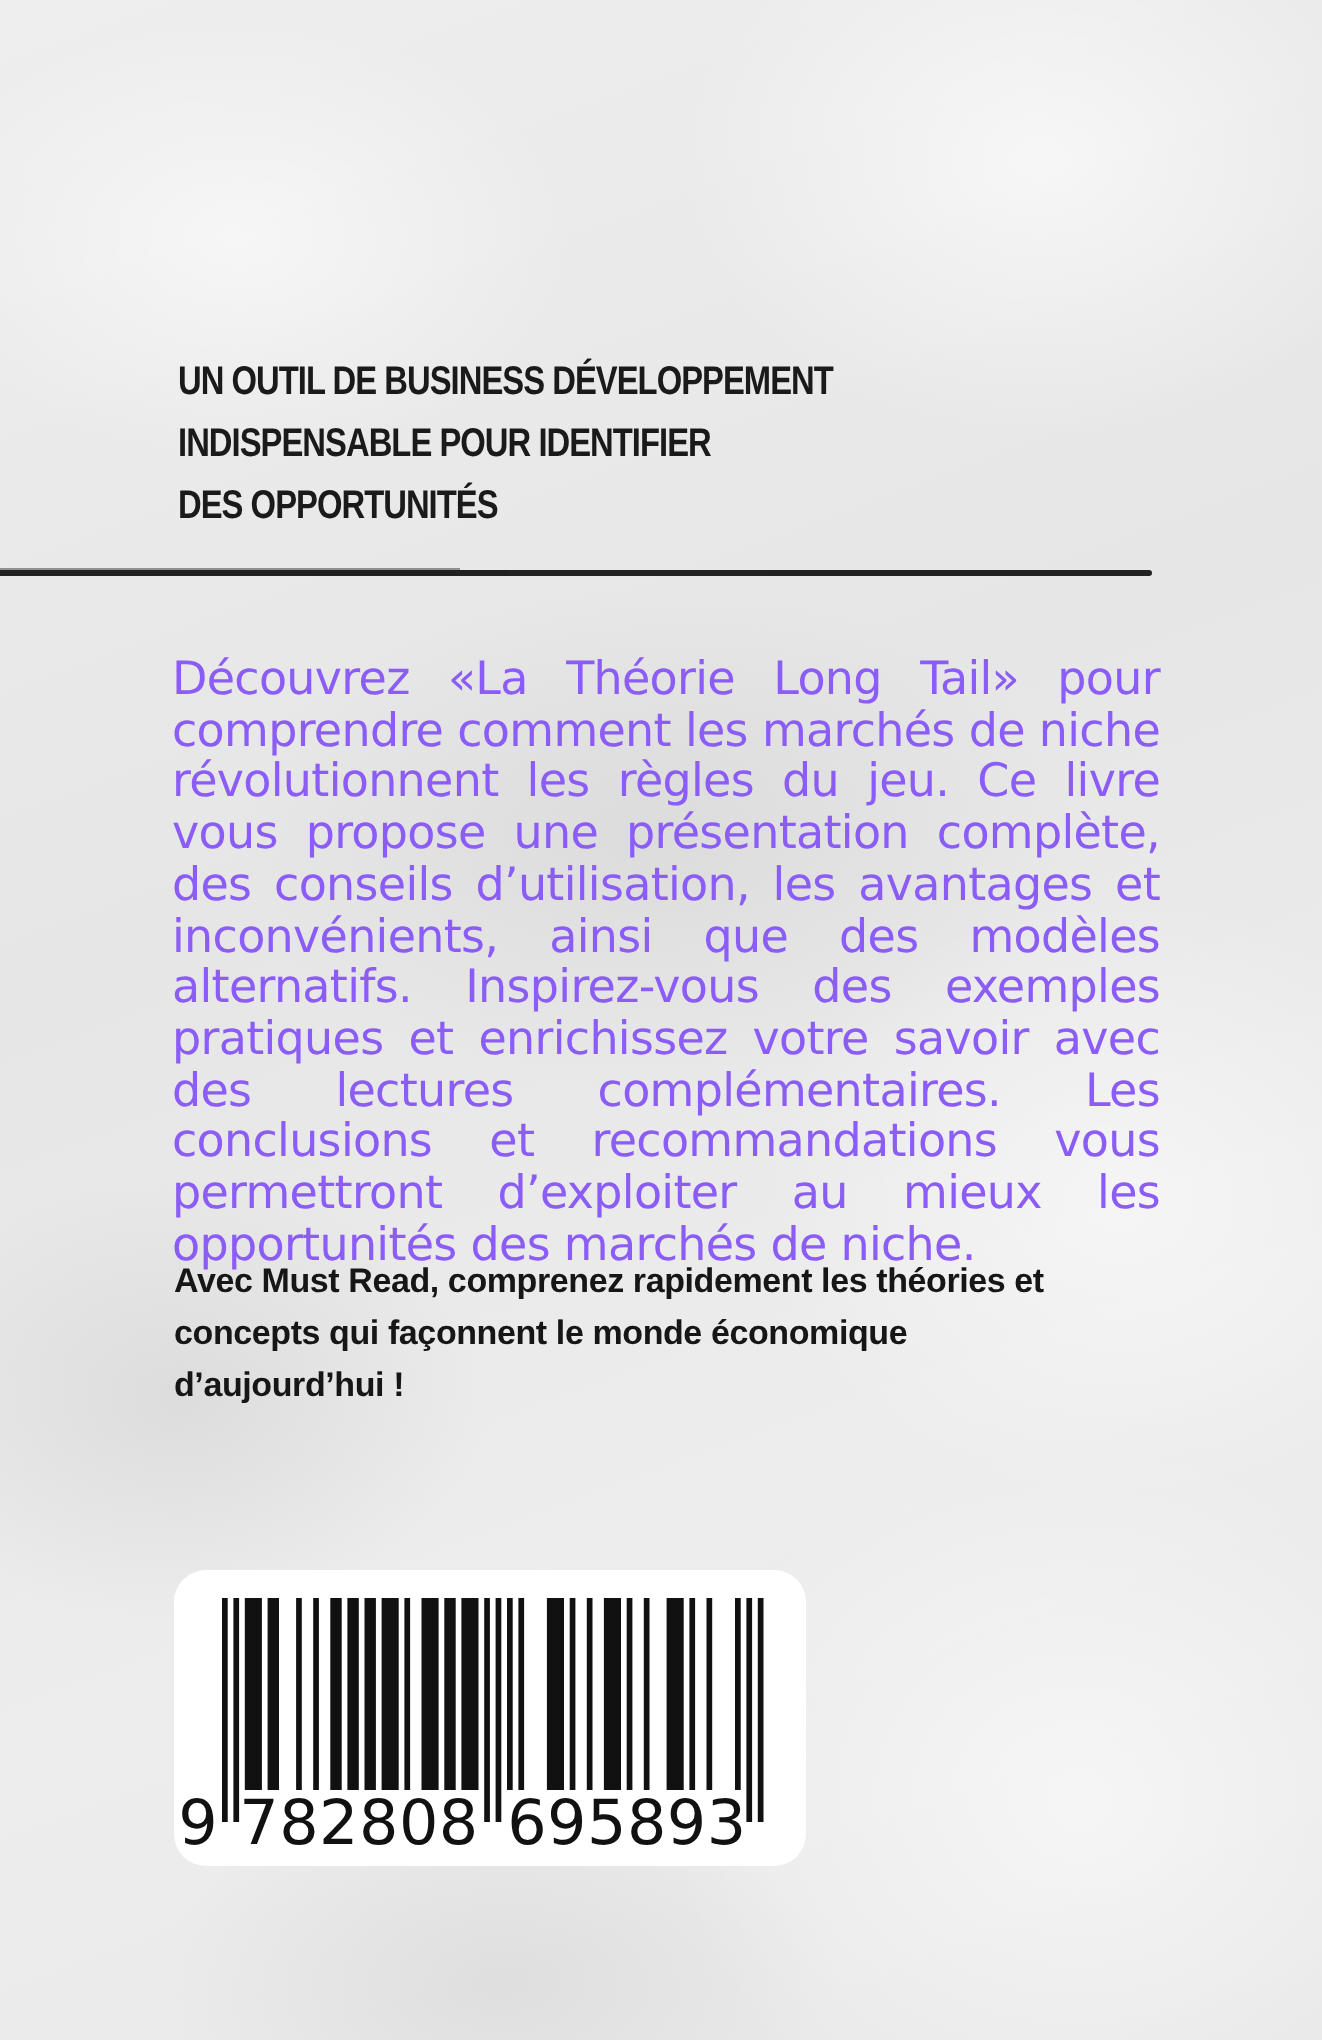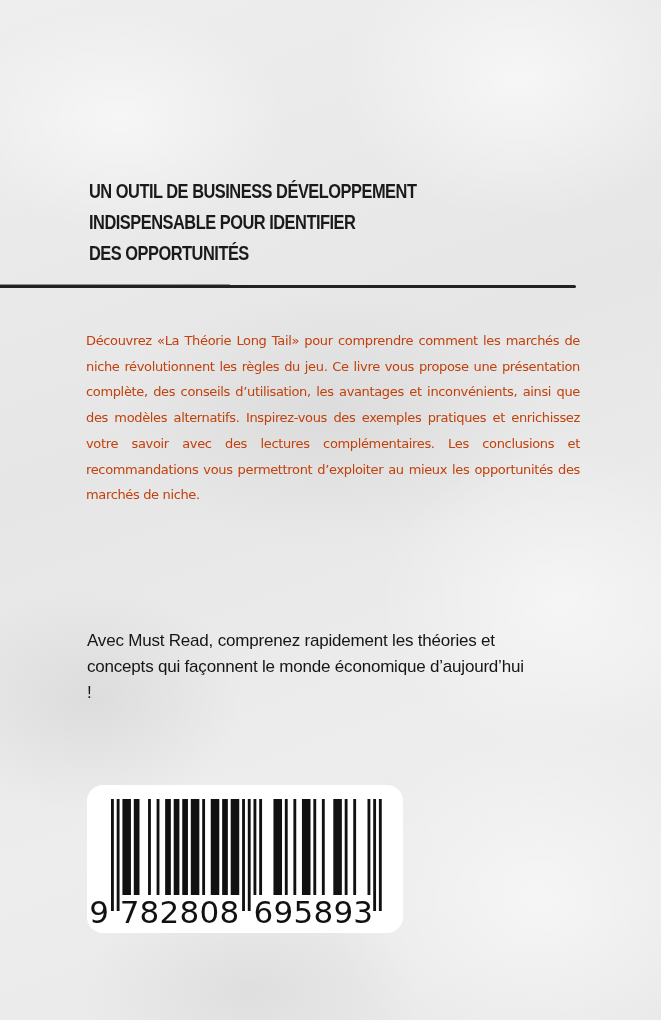--- a/index.html
+++ b/index.html
@@ -70,36 +70,36 @@
       background: rgba(17,17,17,0.45);
     }
 
     .description {
       position: absolute;
       left: 86px;
       top: 328px;
       width: 494px;
       margin: 0;
       font-family: "DejaVu Sans", sans-serif;
-      font-size: 13px;
+      font-size: 23px;
       line-height: 25.7px;
       text-align: justify;
       letter-spacing: -0.35px;
-      color: #c2410c;
+      color: #8b5cf6;
       hyphens: manual;
     }
 
     .tagline {
       position: absolute;
       left: 87px;
       top: 628px;
       width: 440px;
       margin: 0;
       font-family: "Liberation Sans", sans-serif;
-      font-weight: 400;
+      font-weight: 700;
       font-size: 17px;
       line-height: 26px;
       letter-spacing: -0.2px;
       color: #161616;
     }
 
     .barcode-box {
       position: absolute;
       left: 87px;
       top: 785px;

